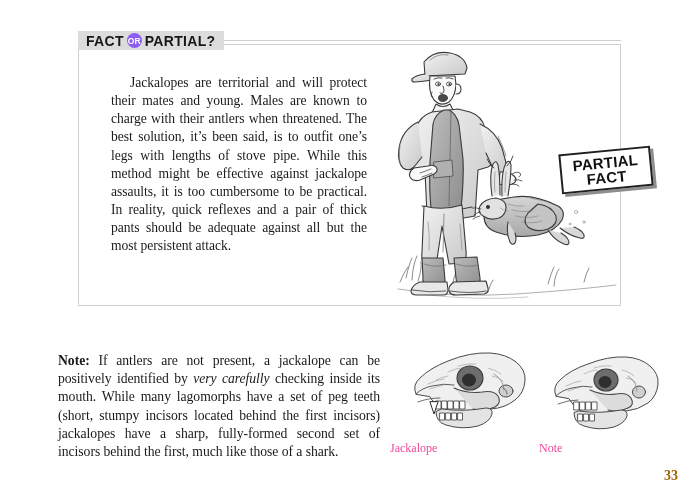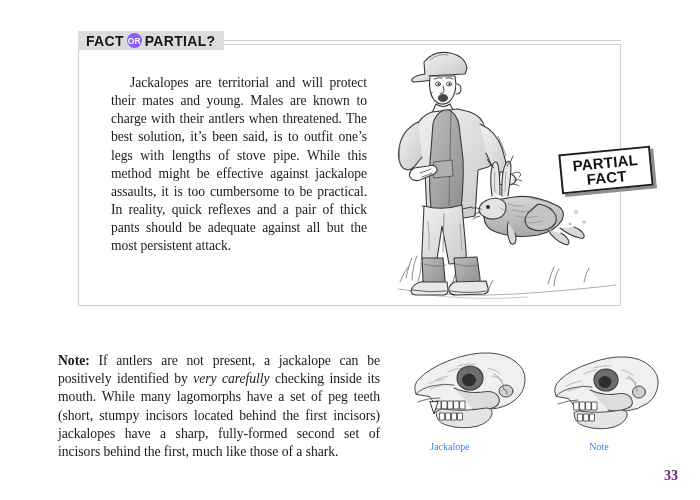--- a/index.html
+++ b/index.html
@@ -181,36 +181,35 @@
     position: absolute;
     top: 0;
     width: 130px;
     height: 96px;
   }
   #skull-jackalope { left: 8px; }
   #skull-hare { left: 146px; }
   .skull-caption {
     position: absolute;
     top: 441px;
-    font-size: 10px;
-    color: #3b82f6;
-    text-align: center;
+    font-size: 12px;
+    color: #ec4899;
     width: 120px;
   }
   #caption-jackalope { left: 390px; }
   #caption-hare { left: 539px; }
 
   
   #page-number {
     position: absolute;
     right: 22px;
     top: 468px;
     font-size: 14px;
     font-weight: bold;
-    color: #701a75;
+    color: #a16207;
   }
 </style>
 </head>
 <body>
 
 <div id="fact-panel"></div>
 
 <div id="header-rule"></div>
 
 <div id="header-tab">

